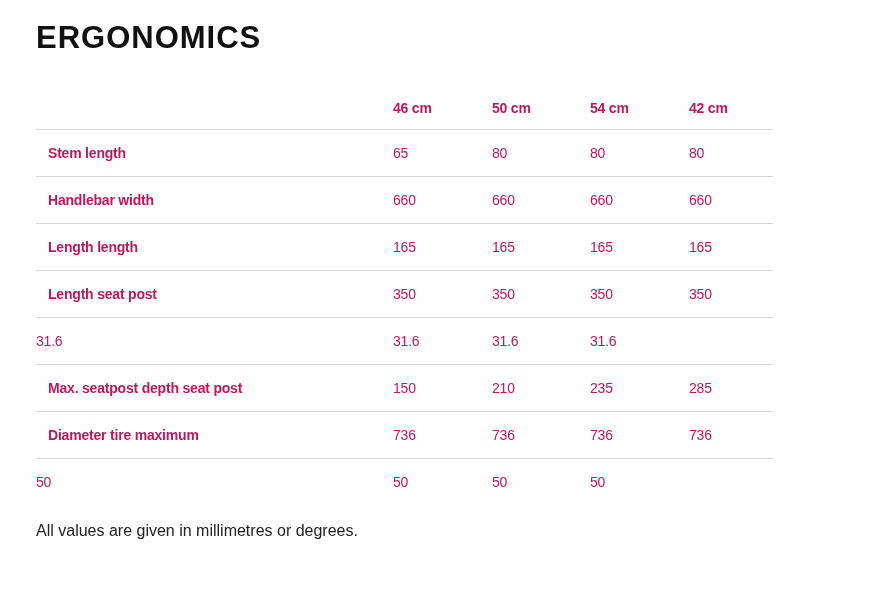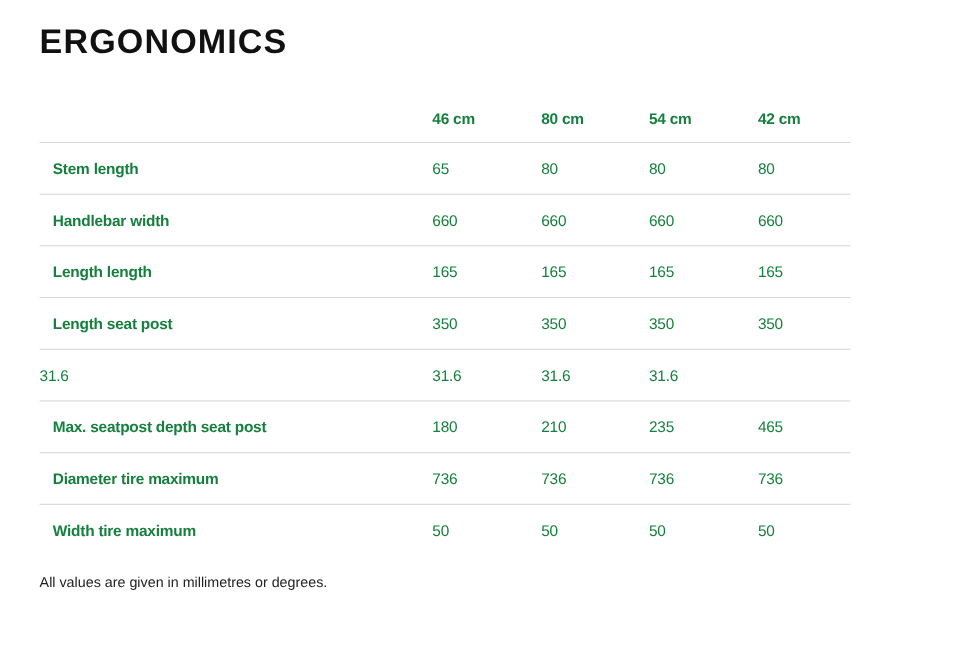--- a/index.html
+++ b/index.html
@@ -43,54 +43,54 @@
     height: 47px;
     border-bottom: 1px solid #d8d8d8;
   }
 
   .t-row.header { height: 42px; }
   .t-row.last { border-bottom: none; }
 
   .cell {
     font-size: 14px;
     letter-spacing: -0.2px;
-    color: #15803d;
+    color: #be185d;
     white-space: nowrap;
   }
 
   .cell.label {
     font-weight: 700;
     padding-left: 12px;
   }
 
   .cell.head {
     font-weight: 700;
   }
 
   .footnote {
     margin-left: 36px;
     margin-top: 16px;
-    font-size: 13px;
+    font-size: 16px;
     color: #222222;
     letter-spacing: 0;
   }
 </style>
 </head>
 <body>
 
 <div class="page">
 
   <h1 class="page-title">ERGONOMICS</h1>
 
   <div class="spec-table">
 
     <div class="t-row header">
       <div class="cell label"></div>
       <div class="cell head">46 cm</div>
-      <div class="cell head">80 cm</div>
+      <div class="cell head">50 cm</div>
       <div class="cell head">54 cm</div>
       <div class="cell head">42 cm</div>
     </div>
 
     <div class="t-row">
       <div class="cell label">Stem length</div>
       <div class="cell">65</div>
       <div class="cell">80</div>
       <div class="cell">80</div>
       <div class="cell">80</div>
@@ -122,36 +122,35 @@
 
     <div class="t-row">
       <div class="cell">31.6</div>
       <div class="cell">31.6</div>
       <div class="cell">31.6</div>
       <div class="cell">31.6</div>
     </div>
 
     <div class="t-row">
       <div class="cell label">Max. seatpost depth seat post</div>
-      <div class="cell">180</div>
+      <div class="cell">150</div>
       <div class="cell">210</div>
       <div class="cell">235</div>
-      <div class="cell">465</div>
+      <div class="cell">285</div>
     </div>
 
     <div class="t-row">
       <div class="cell label">Diameter tire maximum</div>
       <div class="cell">736</div>
       <div class="cell">736</div>
       <div class="cell">736</div>
       <div class="cell">736</div>
     </div>
 
     <div class="t-row last">
-      <div class="cell label">Width tire maximum</div>
       <div class="cell">50</div>
       <div class="cell">50</div>
       <div class="cell">50</div>
       <div class="cell">50</div>
     </div>
 
   </div>
 
   <p class="footnote">All values are given in millimetres or degrees.</p>
 

